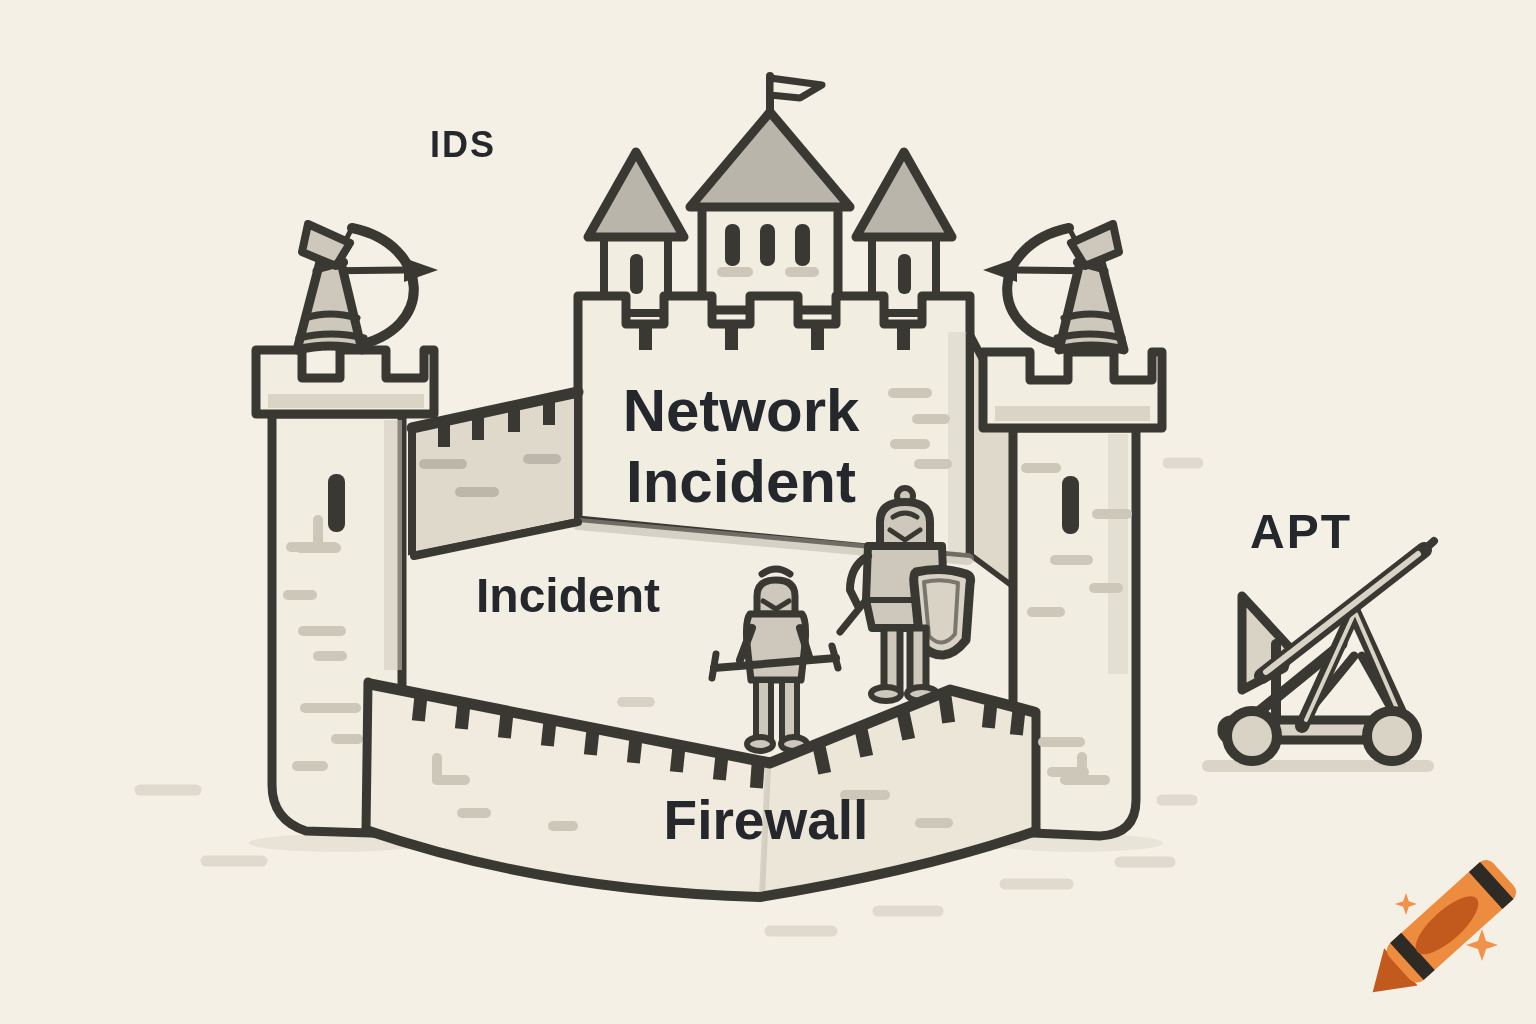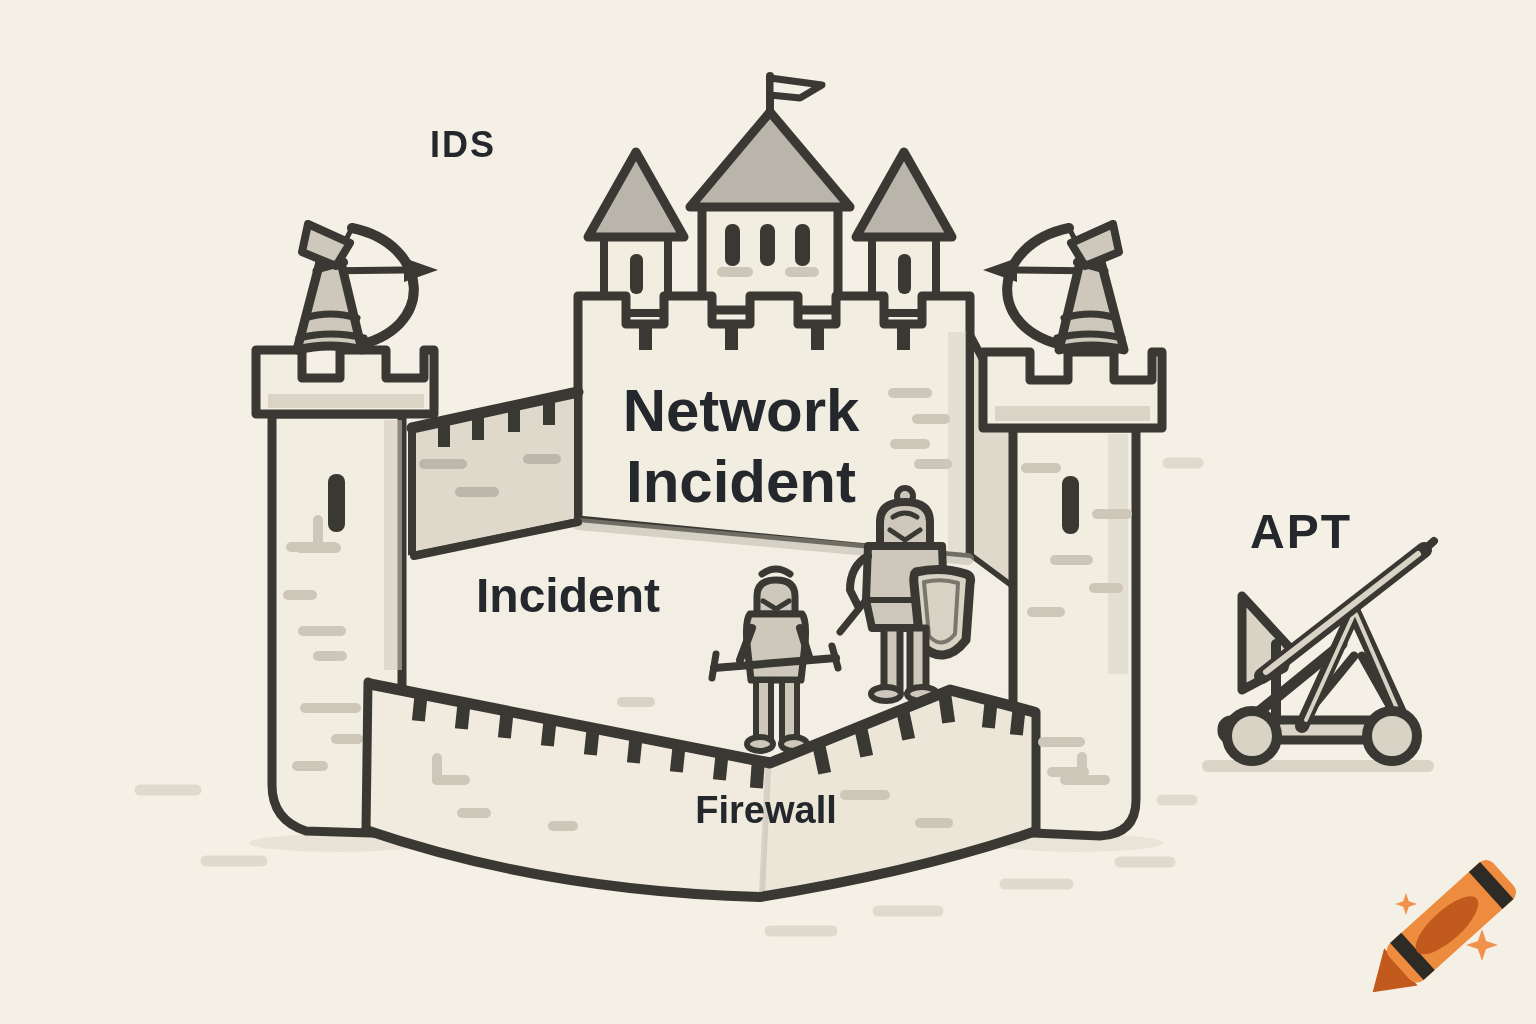--- a/index.html
+++ b/index.html
@@ -15,21 +15,21 @@
     position:absolute;
     font-weight:700;
     color:#24272C;
     text-align:center;
     line-height:1.18;
     user-select:none;
   }
   #label-ids{left:383px;top:124px;width:160px;font-size:36px;letter-spacing:2px;}
   #label-network{left:565px;top:376px;width:352px;font-size:60px;}
   #label-incident{left:392px;top:568px;width:352px;font-size:48px;}
-  #label-firewall{left:591px;top:788px;width:350px;font-size:38px;}
+  #label-firewall{left:591px;top:788px;width:350px;font-size:55px;}
   #label-apt{left:1221px;top:460px;width:160px;font-size:48px;letter-spacing:2px;margin-top:44px;}
 </style>
 </head>
 <body>
 
 <div id="stage">
 
 <svg id="art" width="1536" height="1024" viewBox="0 0 1536 1024" stroke-linecap="round" stroke-linejoin="round">
 
   <defs>

